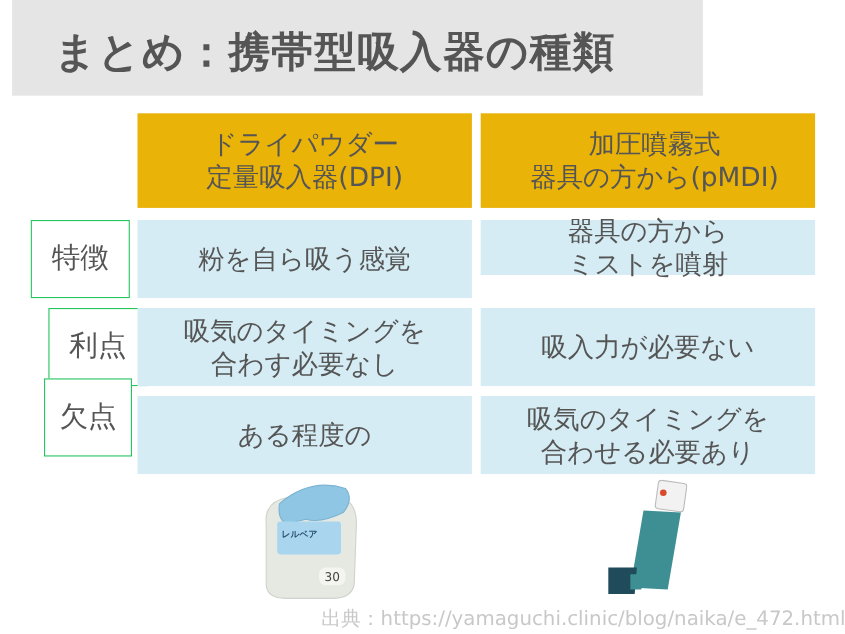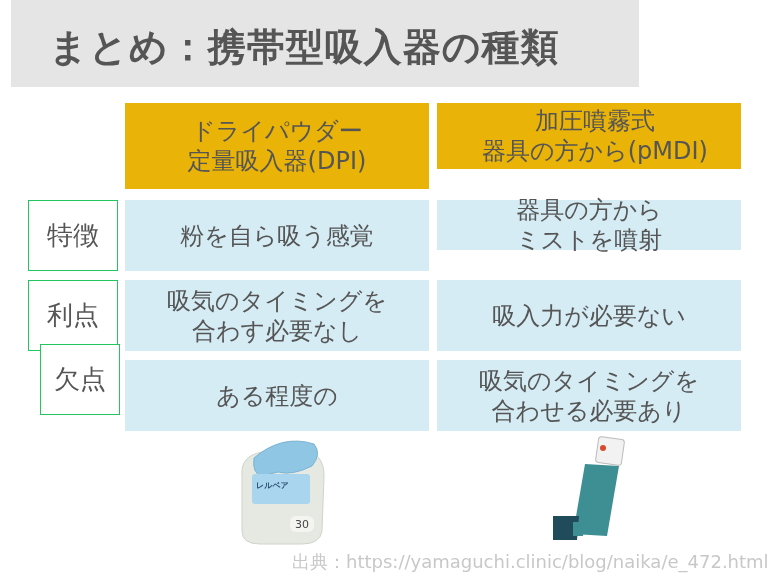--- a/index.html
+++ b/index.html
@@ -40,41 +40,41 @@
 <div class="title-bar">
   <div class="title-text">まとめ：携帯型吸入器の種類</div>
 </div>
 
 <div class="cell hdr" style="left:125px; top:103px; width:304px; height:86px;">
   <div>
     <span class="line">ドライパウダー</span>
     <span class="line">定量吸入器(DPI)</span>
   </div>
 </div>
-<div class="cell hdr" style="left:437px; top:103px; width:304px; height:66px;padding-left:12px;">
+<div class="cell hdr" style="left:437px; top:103px; width:304px; height:86px;padding-left:12px;">
   <div>
     <span class="line">加圧噴霧式</span>
     <span class="line">器具の方から(pMDI)</span>
   </div>
 </div>
 
 <div class="cell label-cell" style="left:28px; top:200px; width:90px; height:71px;">特徴</div>
 <div class="cell body-cell" style="left:125px; top:200px; width:304px; height:71px;">
   <div>
     <span class="line">粉を自ら吸う感覚</span>
   </div>
 </div>
 <div class="cell body-cell" style="left:437px; top:200px; width:304px; height:50px;">
   <div>
     <span class="line">器具の方から</span>
     <span class="line">ミストを噴射</span>
   </div>
 </div>
 
-<div class="cell label-cell" style="left:28px; top:280px; width:90px; height:71px;">利点</div>
+<div class="cell label-cell" style="left:44px; top:280px; width:90px; height:71px;">利点</div>
 <div class="cell body-cell" style="left:125px; top:280px; width:304px; height:71px;">
   <div>
     <span class="line">吸気のタイミングを</span>
     <span class="line">合わす必要なし</span>
   </div>
 </div>
 <div class="cell body-cell" style="left:437px; top:280px; width:304px; height:71px;">
   <div>
     <span class="line">吸入力が必要ない</span>
   </div>

